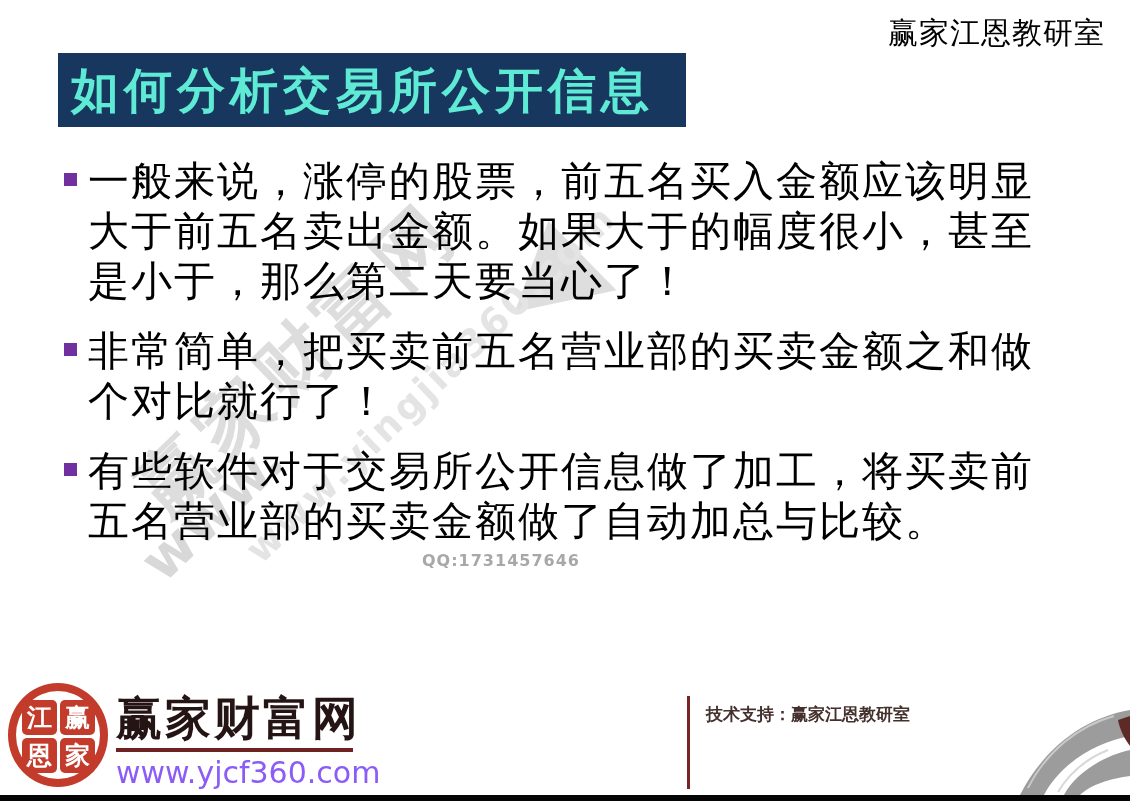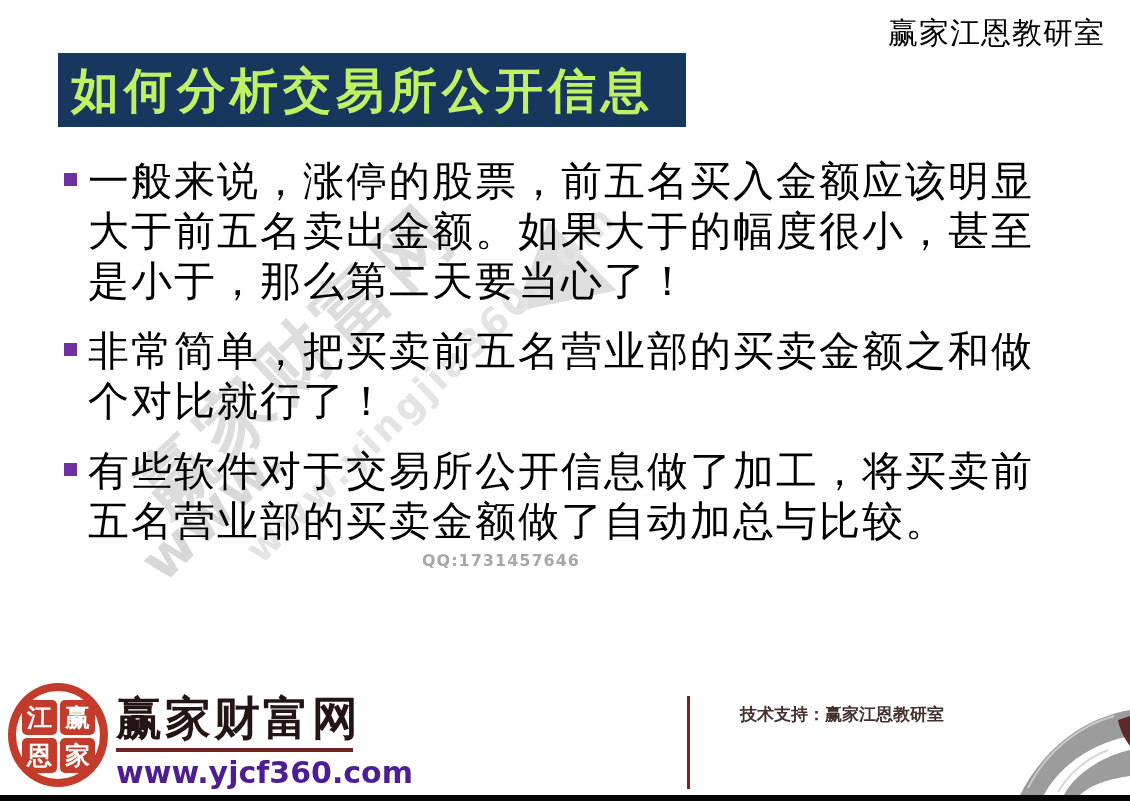--- a/index.html
+++ b/index.html
@@ -32,21 +32,21 @@
   .lab-label{
     position:absolute;top:13px;right:25px;z-index:3;
     font-family:"DejaVu Serif",serif;font-size:30px;color:#000000;
     letter-spacing:1px;white-space:nowrap;
   }
   .title-bar{
     position:absolute;left:58px;top:53px;width:628px;height:74px;
     background:#17375e;z-index:2;
   }
   .title-bar .title-text{
-    display:block;color:#bef264;font-size:48px;font-weight:bold;
+    display:block;color:#5eead4;font-size:48px;font-weight:bold;
     line-height:74px;padding-left:13px;letter-spacing:5px;white-space:nowrap;
   }
   
   .content{position:absolute;left:64px;top:156px;width:1000px;z-index:2;}
   .bullet-row{display:flex;align-items:flex-start;margin-bottom:20px;}
   .bullet-marker{
     flex:0 0 13px;width:13px;height:13px;background:#7030a0;
     margin:17px 11px 0 0;
   }
   .bullet-text{
@@ -75,31 +75,31 @@
   .footer-brand{
     position:absolute;left:116px;top:688px;z-index:2;
     font-size:46px;font-weight:bold;color:#241414;letter-spacing:3px;white-space:nowrap;
   }
   .footer-underline{
     position:absolute;left:116px;top:748px;width:237px;height:4px;
     background:#6e2222;z-index:2;
   }
   .footer-site{
     position:absolute;left:116px;top:755px;z-index:2;
-    font-size:30px;font-weight:bold;color:#4c1d95;white-space:nowrap;
+    font-size:30px;font-weight:normal;color:#8b5cf6;white-space:nowrap;
   }
   .footer-divider{
     position:absolute;left:687px;top:696px;width:3px;height:93px;
     background:#7b2222;z-index:2;
   }
   .footer-info{
     position:absolute;left:706px;top:698px;z-index:2;
     font-size:17px;font-weight:bold;color:#44302c;line-height:32px;
   }
-  .footer-info div{white-space:pre;margin-left:34px;}
+  .footer-info div{white-space:pre;}
   .swoosh{position:absolute;left:1018px;top:692px;width:112px;height:103px;z-index:1;}
   .black-bar{
     position:absolute;left:0;top:795px;width:1130px;height:6px;
     background:#050505;z-index:4;
   }
 </style>
 </head>
 <body>
 
 <div class="wm">

